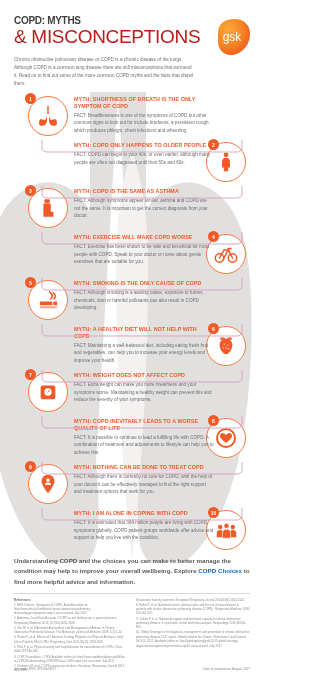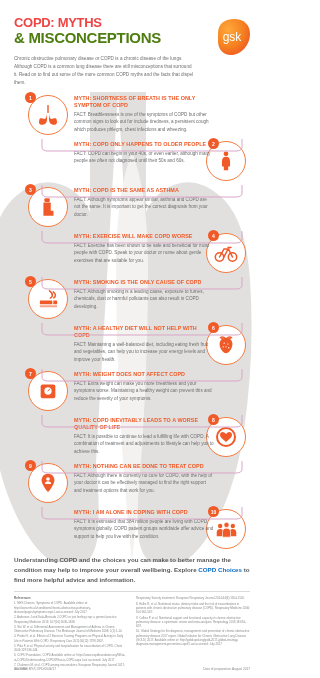--- a/index.html
+++ b/index.html
@@ -24,26 +24,26 @@
     z-index: 0;
     pointer-events: none;
   }
 
   
   .header {
     position: relative; z-index: 3;
     padding: 16px 14px 0 14px;
   }
   .title-line1 {
-    font-size: 13px; font-weight: bold; letter-spacing: -0.3px;
-    color: #ef4444; line-height: 1.08;
+    font-size: 10px; font-weight: bold; letter-spacing: -0.3px;
+    color: #404040; line-height: 1.08;
   }
   .title-line2 {
-    font-size: 15px; font-weight: bold; letter-spacing: -0.3px;
-    color: #4d7c0f; line-height: 1.08;
+    font-size: 19px; font-weight: normal; letter-spacing: -0.3px;
+    color: #b91c1c; line-height: 1.08;
   }
   .intro {
     margin-top: 9px;
     font-size: 4.6px; line-height: 1.75; color: #6d6e71;
     width: 180px; letter-spacing: 0.02px;
   }
   .gsk-logo {
     position: absolute; right: 12px; top: 17px;
     width: 40px; height: 40px;
   }

